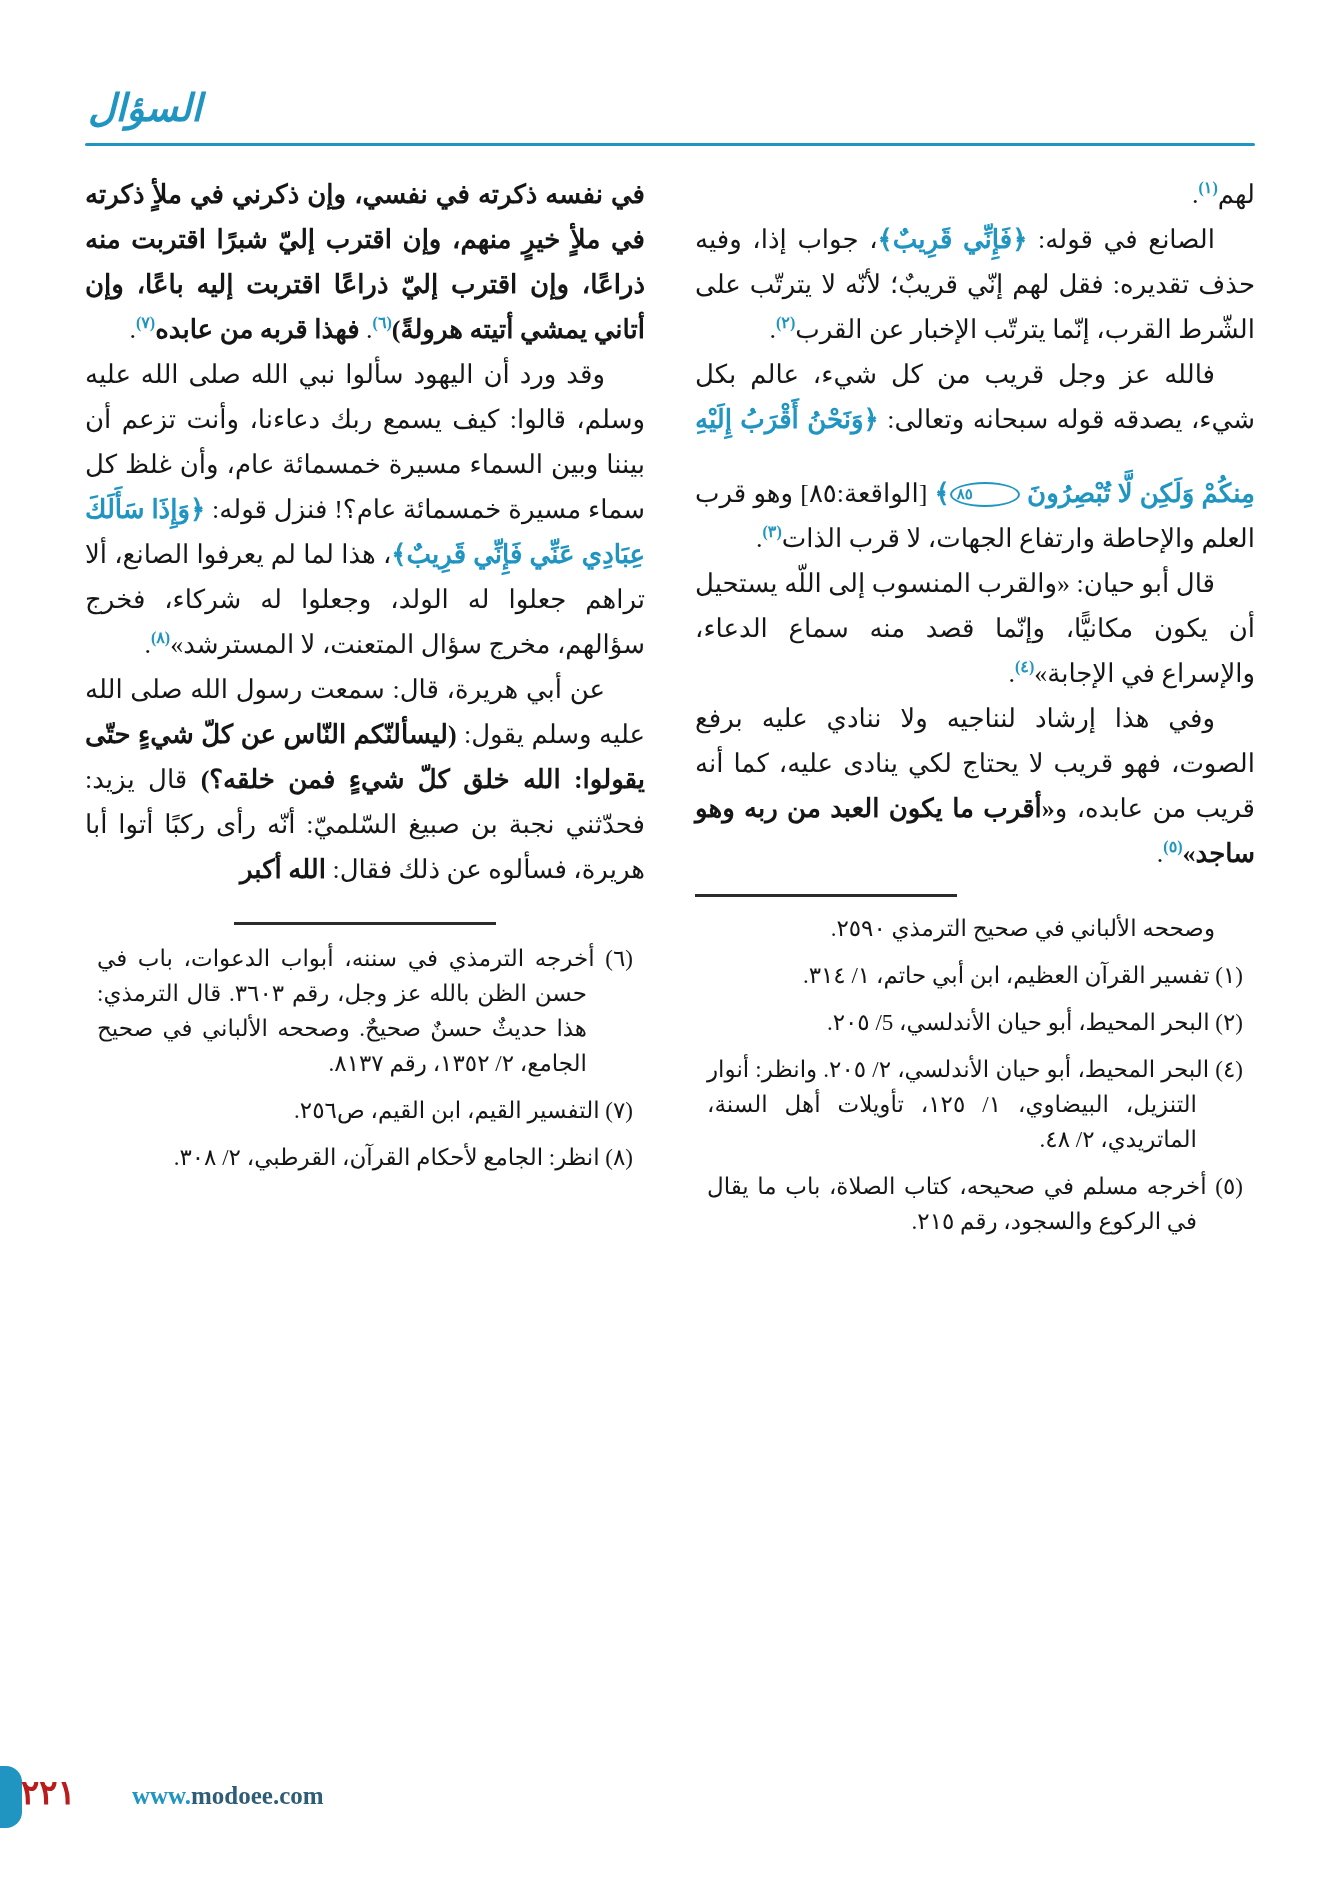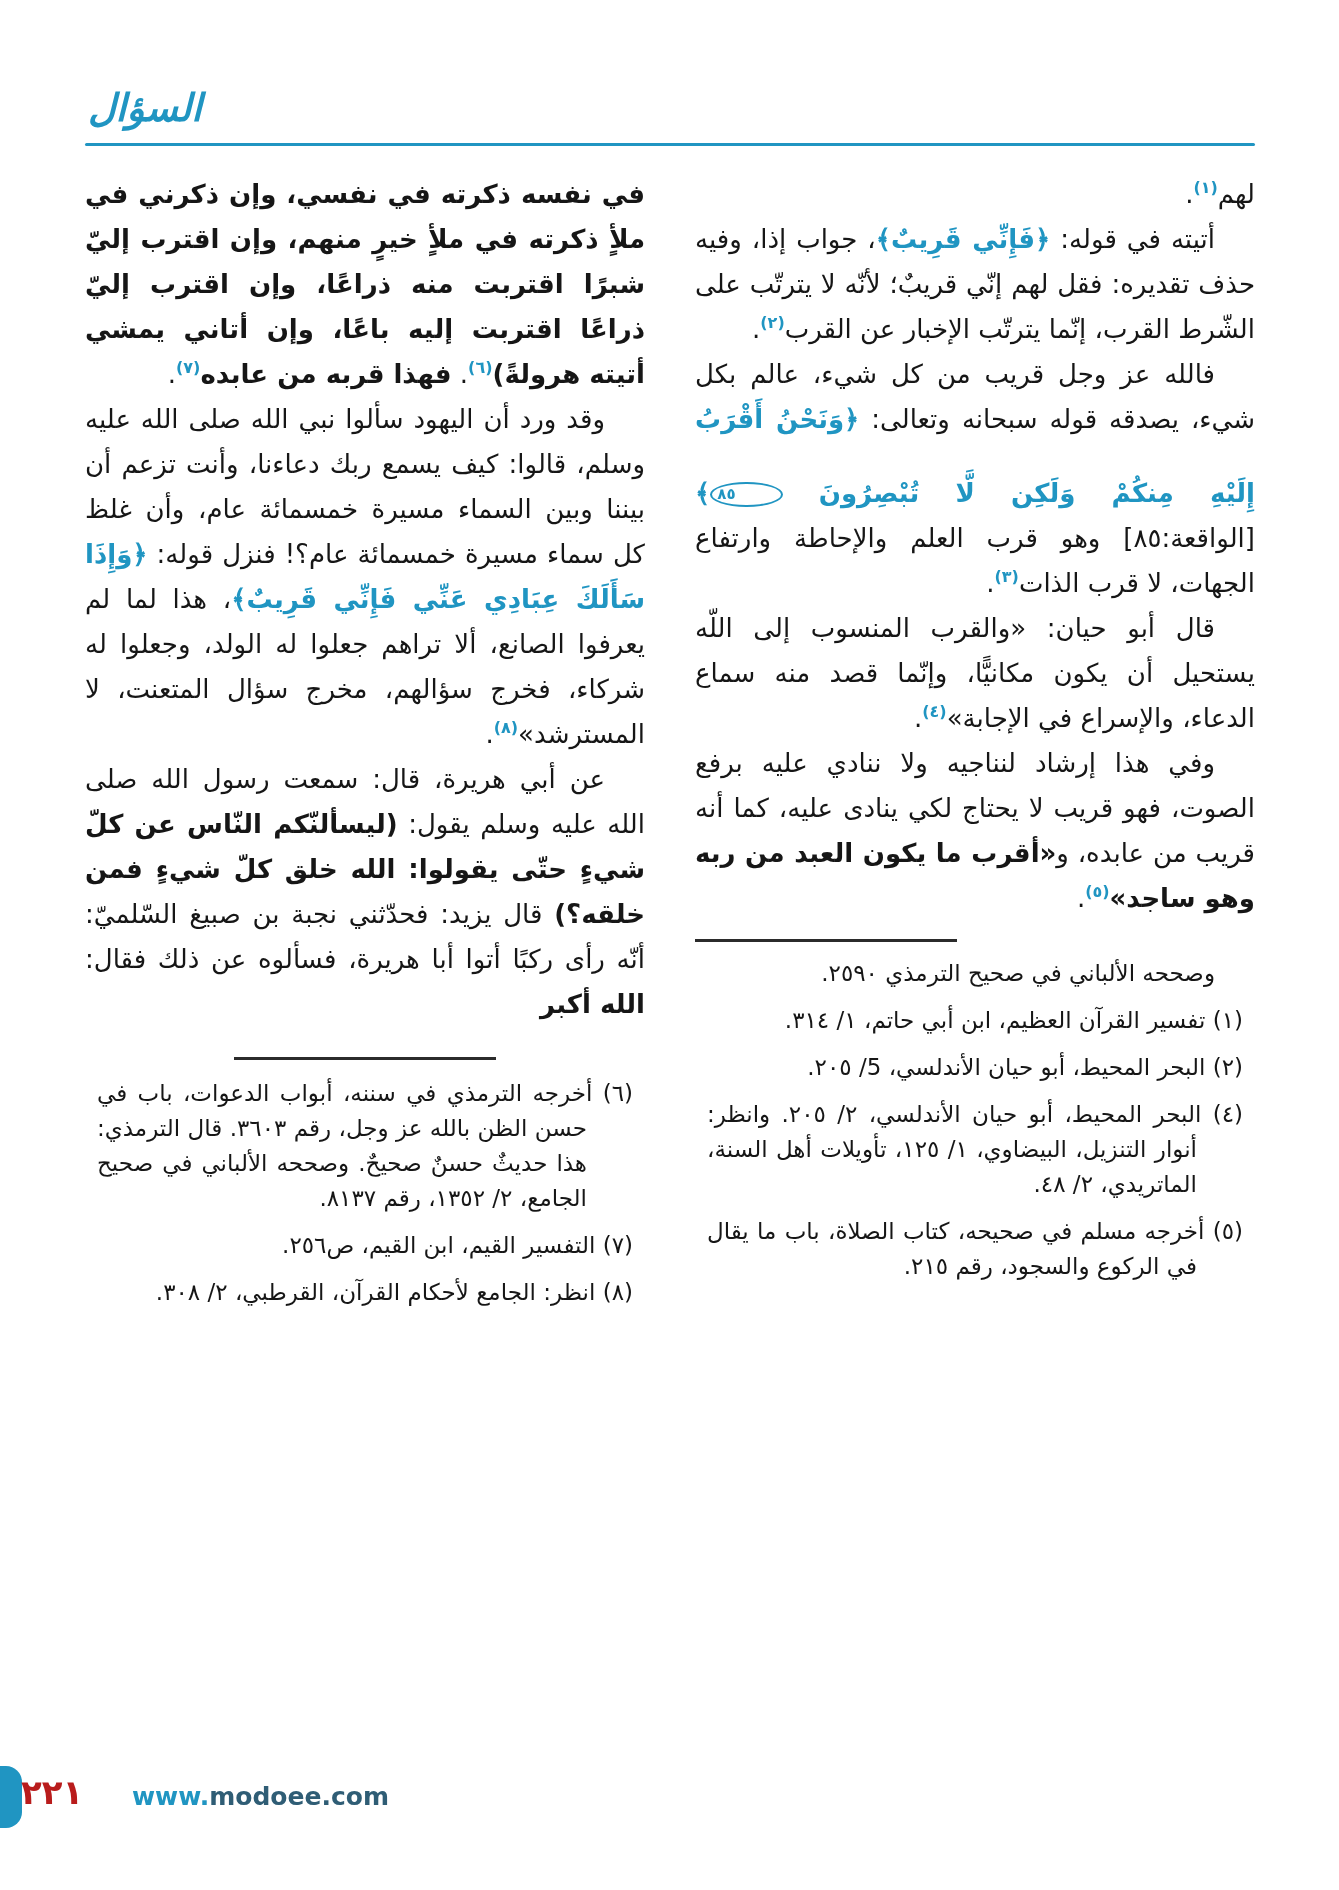--- a/index.html
+++ b/index.html
@@ -4,21 +4,21 @@
 <style>
   html, body { margin: 0; padding: 0; }
   body {
     width: 1339px; height: 1890px;
     background: #ffffff;
     position: relative;
     overflow: hidden;
     font-family: "DejaVu Sans", sans-serif;
     color: #161616;
   }
-  .page { position: absolute; inset: 0; }
+  .page { position: absolute; inset: 0; font-family: Liberation Serif, serif; }
 
   
   .header-title {
     position: absolute; top: 86px; left: 88px;
     font-size: 38px; font-weight: bold; font-style: italic;
     color: #2095c2;
   }
   .header-rule {
     position: absolute; top: 143px; left: 85px;
     width: 1170px; height: 3px;
@@ -96,21 +96,21 @@
 <div class="page">
 
   <div class="header-title">السؤال</div>
   <div class="header-rule"></div>
 
   <div class="content">
 
     <div class="column column-right">
       <div class="column-body">
           <p class="para"><span class="seg-n">لهم</span><span class="seg-r">(١)</span><span class="seg-n">.</span></p>
-          <p class="para indent"><span class="seg-n">أتيته في قوله: </span><span class="seg-q">﴿فَإِنِّي قَرِيبٌ﴾</span><span class="seg-n">، جواب إذا، وفيه حذف تقديره: فقل لهم إنّي قريبٌ؛ لأنّه لا يترتّب على الشّرط القرب، إنّما يترتّب الإخبار عن القرب</span><span class="seg-r">(٢)</span><span class="seg-n">.</span></p>
+          <p class="para indent"><span class="seg-n">الصانع في قوله: </span><span class="seg-q">﴿فَإِنِّي قَرِيبٌ﴾</span><span class="seg-n">، جواب إذا، وفيه حذف تقديره: فقل لهم إنّي قريبٌ؛ لأنّه لا يترتّب على الشّرط القرب، إنّما يترتّب الإخبار عن القرب</span><span class="seg-r">(٢)</span><span class="seg-n">.</span></p>
           <p class="para indent"><span class="seg-n">فالله عز وجل قريب من كل شيء، عالم بكل شيء، يصدقه قوله سبحانه وتعالى: </span><span class="seg-q">﴿وَنَحْنُ أَقْرَبُ إِلَيْهِ مِنكُمْ وَلَكِن لَّا تُبْصِرُونَ </span><span class="seg-qn">٨٥</span><span class="seg-q">﴾</span><span class="seg-n"> [الواقعة:٨٥] وهو قرب العلم والإحاطة وارتفاع الجهات، لا قرب الذات</span><span class="seg-r">(٣)</span><span class="seg-n">.</span></p>
           <p class="para indent"><span class="seg-n">قال أبو حيان: «والقرب المنسوب إلى اللّه يستحيل أن يكون مكانيًّا، وإنّما قصد منه سماع الدعاء، والإسراع في الإجابة»</span><span class="seg-r">(٤)</span><span class="seg-n">.</span></p>
           <p class="para indent"><span class="seg-n">وفي هذا إرشاد لنناجيه ولا ننادي عليه برفع الصوت، فهو قريب لا يحتاج لكي ينادى عليه، كما أنه قريب من عابده، و</span><span class="seg-b">«أقرب ما يكون العبد من ربه وهو ساجد»</span><span class="seg-r">(٥)</span><span class="seg-n">.</span></p>
         </div>
       <div class="fn-rule"></div>
       <div class="footnotes">
           <div class="footnote continuation"><span>وصححه الألباني في صحيح الترمذي ٢٥٩٠.</span></div>
           <div class="footnote"><span class="fn-num">(١) </span><span>تفسير القرآن العظيم، ابن أبي حاتم، ١/ ٣١٤.</span></div>
           <div class="footnote"><span class="fn-num">(٢) </span><span>البحر المحيط، أبو حيان الأندلسي، 5/ ٢٠٥.</span></div>
           <div class="footnote"><span class="fn-num">(٤) </span><span>البحر المحيط، أبو حيان الأندلسي، ٢/ ٢٠٥. وانظر: أنوار التنزيل، البيضاوي، ١/ ١٢٥، تأويلات أهل السنة، الماتريدي، ٢/ ٤٨.</span></div>

